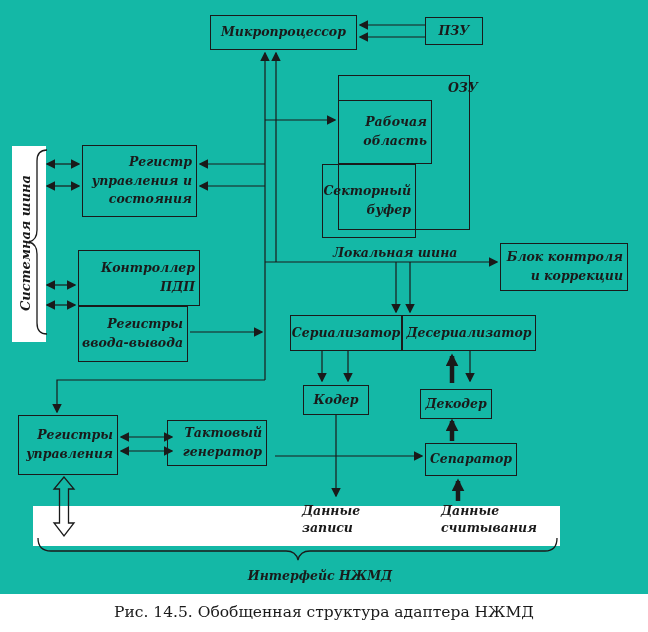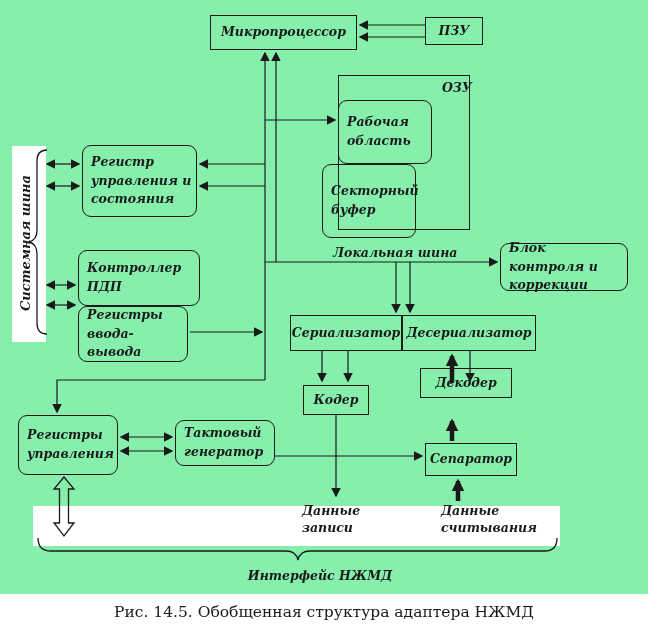--- a/index.html
+++ b/index.html
@@ -1,27 +1,27 @@
 <!DOCTYPE html>
 <html><head>
 <meta charset="utf-8">
 <style>
   html,body{margin:0;padding:0;background:#fff;}
   #stage{
-    position:relative;width:648px;height:632px;background:#86efac;
+    position:relative;width:648px;height:632px;background:#14b8a6;
     font-family:"DejaVu Serif","Liberation Serif",serif;color:#1a1a1a;overflow:hidden;
   }
   .strip{position:absolute;background:#ffffff;z-index:0;}
   svg.wires{position:absolute;left:0;top:0;z-index:1;}
   .box{
     position:absolute;border:1.3px solid #1a1a1a;box-sizing:border-box;
     display:flex;align-items:center;justify-content:center;text-align:center;
     font-style:italic;font-weight:bold;font-size:12.5px;line-height:1.5;z-index:2;
   }
-  .box.la{justify-content:flex-start;text-align:left;padding-left:8px;padding-right:4px;border-radius:9px;}
+  .box.la{justify-content:flex-start;text-align:right;padding-right:4px;}
   .box.frame{z-index:1;}
   .lbl{
     position:absolute;font-style:italic;font-weight:bold;font-size:12.5px;
     line-height:1.35;z-index:2;white-space:normal;
   }
   .vlbl{
     position:absolute;left:-58px;top:234px;width:170px;height:18px;
     text-align:center;font-style:italic;font-weight:bold;font-size:13px;
     transform:rotate(-90deg);z-index:2;
   }
@@ -90,21 +90,21 @@
 
   <div class="box" style="left:210px;top:15px;width:147px;height:35px">
     <span>Микропроцессор</span>
   </div>
 
   <div class="box" style="left:425px;top:17px;width:58px;height:28px">
     <span>ПЗУ</span>
   </div>
 
   <div class="box frame" style="left:338px;top:75px;width:132px;height:155px"></div>
-  <div class="lbl" style="left:432px;top:80px;width:40px;text-align:right">ОЗУ</div>
+  <div class="lbl" style="left:443px;top:80px;width:40px;text-align:center">ОЗУ</div>
 
   <div class="box la" style="left:338px;top:100px;width:94px;height:64px">
     <span>Рабочая область</span>
   </div>
   <div class="box la" style="left:322px;top:164px;width:94px;height:74px">
     <span>Секторный буфер</span>
   </div>
 
   <div class="box la" style="left:82px;top:145px;width:115px;height:72px">
     <span>Регистр управления и состояния</span>
@@ -124,28 +124,28 @@
   <div class="box" style="left:290px;top:315px;width:112px;height:36px">
     <span>Сериализатор</span>
   </div>
   <div class="box" style="left:402px;top:315px;width:134px;height:36px">
     <span>Десериализатор</span>
   </div>
 
   <div class="box" style="left:303px;top:385px;width:66px;height:30px">
     <span>Кодер</span>
   </div>
-  <div class="box" style="left:420px;top:368px;width:92px;height:30px">
+  <div class="box" style="left:420px;top:389px;width:72px;height:30px">
     <span>Декодер</span>
   </div>
 
   <div class="box la" style="left:18px;top:415px;width:100px;height:60px">
     <span>Регистры управления</span>
   </div>
-  <div class="box la" style="left:175px;top:420px;width:100px;height:46px">
+  <div class="box la" style="left:167px;top:420px;width:100px;height:46px">
     <span>Тактовый генератор</span>
   </div>
   <div class="box" style="left:425px;top:443px;width:92px;height:33px">
     <span>Сепаратор</span>
   </div>
 
   <div class="vlbl">Системная шина</div>
   <div class="lbl" style="left:333px;top:245px;width:130px">Локальная шина</div>
   <div class="lbl" style="left:441px;top:503px;width:92px">Данные считывания</div>
   <div class="lbl" style="left:302px;top:503px;width:62px">Данные записи</div>

